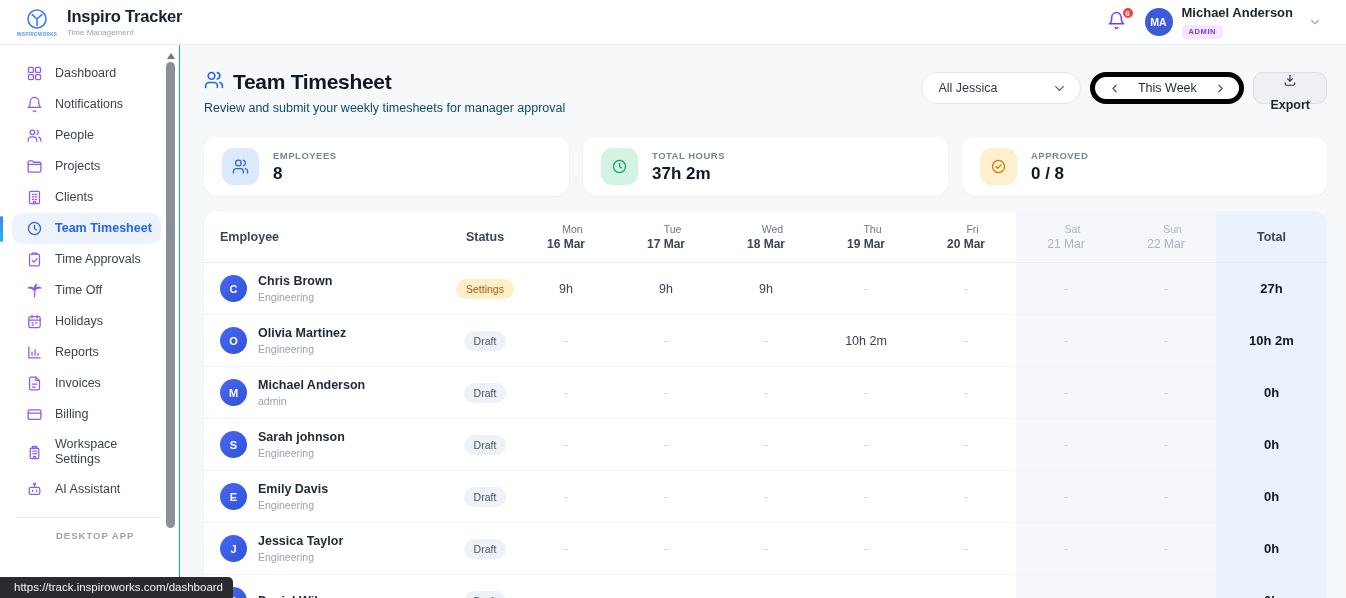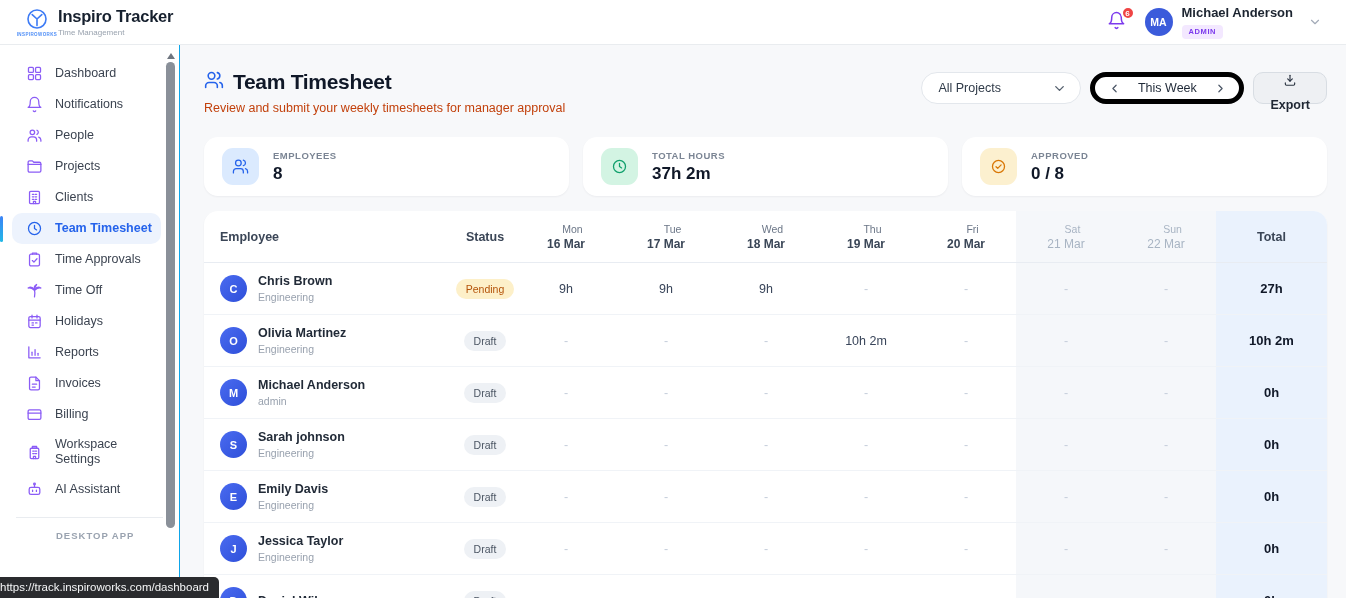--- a/index.html
+++ b/index.html
@@ -3,21 +3,21 @@
 <meta charset="utf-8">
 <style>
   * { margin:0; padding:0; box-sizing:border-box; }
   html,body { width:1346px; height:598px; overflow:hidden; background:#f7f8fa;
               font-family:"Liberation Sans", sans-serif; }
 
   
   .topbar { position:absolute; top:0; left:0; right:0; height:45px; background:#fff;
             border-bottom:1px solid #e9ecef; display:flex; justify-content:space-between;
             align-items:center; padding:0 24px 0 20px; z-index:6; }
-  .brand { display:flex; align-items:flex-end; gap:4px; }
+  .brand { display:flex; align-items:flex-end; gap:13px; }
   .logo { display:flex; flex-direction:column; align-items:center; width:34px; }
   .logo-word { font-size:4.5px; font-weight:700; color:#4e8ef7; letter-spacing:.4px; margin-top:1px; }
   .app-name { font-size:16.5px; font-weight:700; color:#16202e; letter-spacing:-.2px; }
   .app-sub  { font-size:8px; color:#9aa3af; margin-top:2px; }
   .top-right { display:flex; align-items:center; gap:16px; }
   .bell-wrap { position:relative; width:22px; height:22px; cursor:pointer; }
   .bell-wrap svg { color:#7c3aed; }
   .bell-badge { position:absolute; top:-5px; right:-6px; min-width:14px; height:14px;
                 background:var(--badge-red,#ef4444); color:#fff; font-size:8px; font-weight:700;
                 border-radius:8px; display:flex; align-items:center; justify-content:center;
@@ -55,21 +55,21 @@
               border-bottom:6px solid #6f7680; margin:3px auto 3px; }
   .sb-thumb { width:9px; margin:0 auto; height:466px; background:#8a9099; border-radius:5px; }
 
   
   .main { position:absolute; top:45px; left:180px; right:0; bottom:0; background:#f7f8fa;
           padding:0 19px 0 24px; overflow:hidden; }
   .page-head { display:flex; justify-content:space-between; align-items:flex-start; margin-top:25px; }
   .title-row { display:flex; align-items:center; gap:9px; }
   .title-row svg { color:var(--accent-blue,#2563eb); }
   .title-row h1 { font-size:21px; font-weight:700; color:#101828; letter-spacing:-.3px; }
-  .subtitle { font-size:12.5px; color:#c2410c; margin-top:7px; }
+  .subtitle { font-size:12.5px; color:#0c4a6e; margin-top:7px; }
   .ph-controls { display:flex; align-items:center; gap:9px; margin-top:2px; }
   .select-pill { height:32px; width:160px; background:#fff; border:1px solid #e3e7ec;
                  border-radius:16px; display:flex; align-items:center; justify-content:space-between;
                  padding:0 13px 0 16px; font-size:12.5px; color:#2f3a48; cursor:pointer; }
   .select-pill svg { color:#55606e; }
   .week-nav { height:32px; width:154px; background:#fff; border:5px solid #000000;
               border-radius:16px; display:flex; align-items:center; justify-content:space-between;
               padding:0 7px; }
   .wk-btn { width:24px; height:24px; border:none; background:transparent; color:#4a5565;
             display:flex; align-items:center; justify-content:center; cursor:pointer; }
@@ -112,21 +112,21 @@
   .cell { display:flex; align-items:center; justify-content:center; font-size:12.5px;
           font-weight:500; color:#39455a; }
   .cell.dash { color:#c5cedb; font-weight:400; }
   .cell.total { font-size:13px; font-weight:700; color:#101828; }
   .pill { font-size:10.5px; font-weight:500; padding:4px 10px; border-radius:999px; }
   .pill-pending { background:var(--pending-bg,#fdf0c9); color:var(--pending-text,#b45309); }
   .pill-draft { background:var(--draft-bg,#eef1f5); color:var(--draft-text,#4b5563); }
 
   
   .status-tooltip { position:absolute; left:0; bottom:0; background:#2a2b2e; color:#f5f6f7;
-                    font-size:11.5px; padding:4px 10px 5px 0; border-radius:0 5px 0 0; z-index:9; }
+                    font-size:11.5px; padding:4px 10px 5px 14px; border-radius:0 5px 0 0; z-index:9; }
 </style>
 </head>
 <body>
 
 <header class="topbar">
   <div class="brand">
     <div class="logo">
       <svg width="24" height="24" viewBox="0 0 24 24" fill="none" stroke="#3d7bf5" stroke-width="1.6" stroke-linecap="round">
         <circle cx="12" cy="12" r="9"></circle>
           <path d="M12 12 7.2 7.6M12 12l4.8-4.4M12 12v6.6"></path>
@@ -328,21 +328,21 @@
               <path d="M22 21v-2a4 4 0 0 0-3-3.87"></path>
               <path d="M16 3.13a4 4 0 0 1 0 7.75"></path>
           </svg>
         </span>
         <h1>Team Timesheet</h1>
       </div>
       <p class="subtitle">Review and submit your weekly timesheets for manager approval</p>
     </div>
     <div class="ph-controls">
       <div class="select-pill">
-        <span>All Projects</span>
+        <span>All Jessica</span>
         <svg width="15" height="15" viewBox="0 0 24 24" fill="none" stroke="currentColor" stroke-width="2.2" stroke-linecap="round" stroke-linejoin="round">
             <path d="m6 9 6 6 6-6"></path>
           </svg>
       </div>
       <div class="week-nav">
         <button class="wk-btn">
           <svg width="13" height="13" viewBox="0 0 24 24" fill="none" stroke="currentColor" stroke-width="2.2" stroke-linecap="round" stroke-linejoin="round">
               <path d="m15 18-6-6 6-6"></path>
             </svg>
         </button>
@@ -444,21 +444,21 @@
     <div id="t-body">
         <div class="t-row">
           <div class="emp-cell">
             <div class="avatar-sm">C</div>
             <div>
               <div class="emp-name">Chris Brown</div>
               <div class="emp-dept">Engineering</div>
             </div>
           </div>
           <div class="cell">
-            <span class="pill pill-pending">Pending</span>
+            <span class="pill pill-pending">Settings</span>
           </div>
           <div class="cell">9h</div>
           <div class="cell">9h</div>
           <div class="cell">9h</div>
           <div class="cell dash">-</div>
           <div class="cell dash">-</div>
           <div class="cell dash weekend-bg">-</div>
           <div class="cell dash weekend-bg">-</div>
           <div class="cell total total-bg">27h</div>
         </div>

